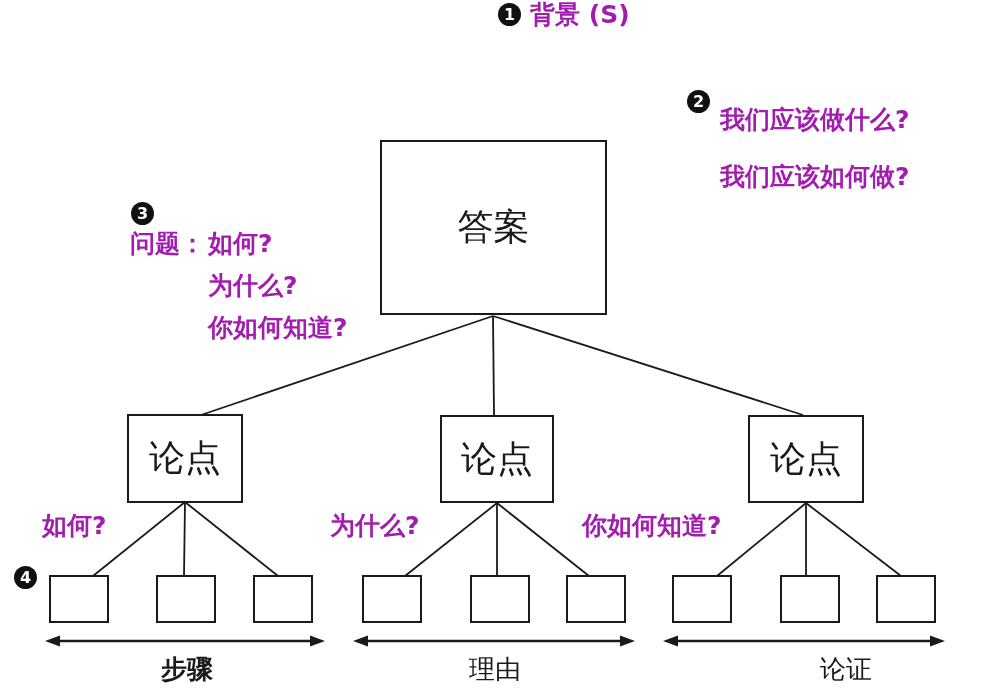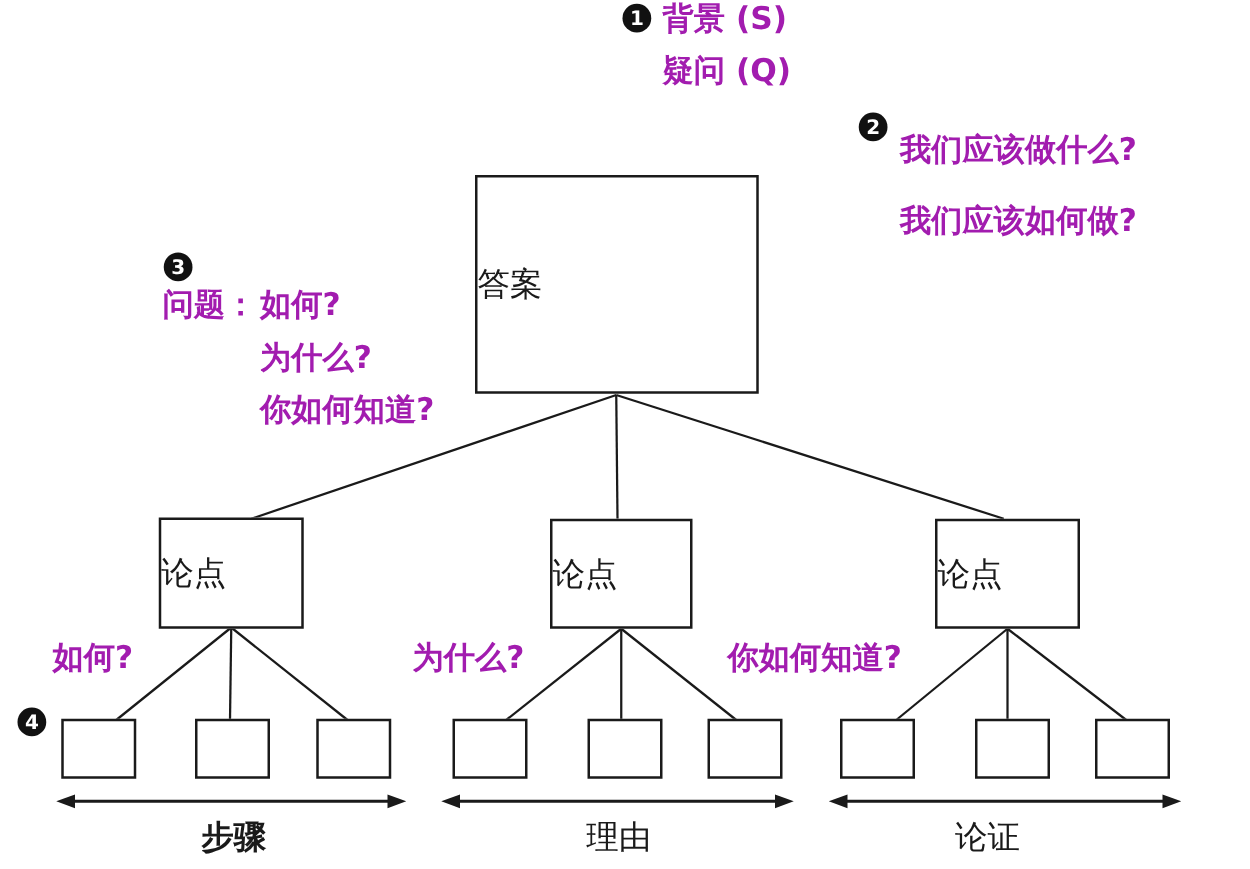--- a/index.html
+++ b/index.html
@@ -16,22 +16,22 @@
   .badge{
     display:inline-block;width:23px;height:23px;border-radius:50%;
     background:#111;color:#fff;text-align:center;
     font-size:16px;font-weight:bold;line-height:23px;
   }
   .legend-lines div{height:42px;}
   .legend2-lines div{height:40px;margin-top:17px;}
   .q-lines div{height:42px;}
   .box{
     position:absolute;border:2px solid #1a1a1a;background:#fff;
-    display:flex;align-items:center;
-    font-size:26px;
+    display:flex;align-items:center;justify-content:center;
+    font-size:36px;
   }
   .smallbox{position:absolute;width:56px;height:44px;border:2px solid #1a1a1a;background:#fff;}
   .axis-label{position:absolute;font-size:26px;transform:translateX(-50%);white-space:nowrap;}
   svg{position:absolute;left:0;top:0;}
 </style>
 </head>
 <body>
 
 <div id="canvas">
 
@@ -69,21 +69,20 @@
     <g>
       <line x1="674" y1="641" x2="934" y2="641" stroke="#1a1a1a" stroke-width="2.4"></line>
       <polygon points="663,641 678,635.5 678,646.5" fill="#1a1a1a"></polygon>
       <polygon points="945,641 930,635.5 930,646.5" fill="#1a1a1a"></polygon>
     </g>
   </svg>
 
   <span class="badge abs" style="left:498px;top:3px;">1</span>
   <div class="abs txt legend-lines" style="left:530px;top:2px;">
     <div>背景 (S)</div>
-    <div>疑问 (Q)</div>
   </div>
 
   <span class="badge abs" style="left:687px;top:90px;">2</span>
   <div class="abs txt legend2-lines" style="left:720px;top:90px;">
     <div>我们应该做什么?</div>
     <div>我们应该如何做?</div>
   </div>
 
   <span class="badge abs" style="left:131px;top:202px;">3</span>
   <span class="abs txt" style="left:130px;top:231px;">问题：</span>
@@ -118,15 +117,15 @@
   <div class="smallbox" style="left:253px;top:575px;"></div>
   <div class="smallbox" style="left:362px;top:575px;"></div>
   <div class="smallbox" style="left:470px;top:575px;"></div>
   <div class="smallbox" style="left:566px;top:575px;"></div>
   <div class="smallbox" style="left:672px;top:575px;"></div>
   <div class="smallbox" style="left:780px;top:575px;"></div>
   <div class="smallbox" style="left:876px;top:575px;"></div>
 
   <span class="axis-label" style="left:187px;top:652px;font-weight:bold;">步骤</span>
   <span class="axis-label" style="left:495px;top:652px;font-family:Liberation Mono, monospace;">理由</span>
-  <span class="axis-label" style="left:790px;top:652px;">论证</span>
+  <span class="axis-label" style="left:846px;top:652px;">论证</span>
 
 </div>
 
 </body></html>

